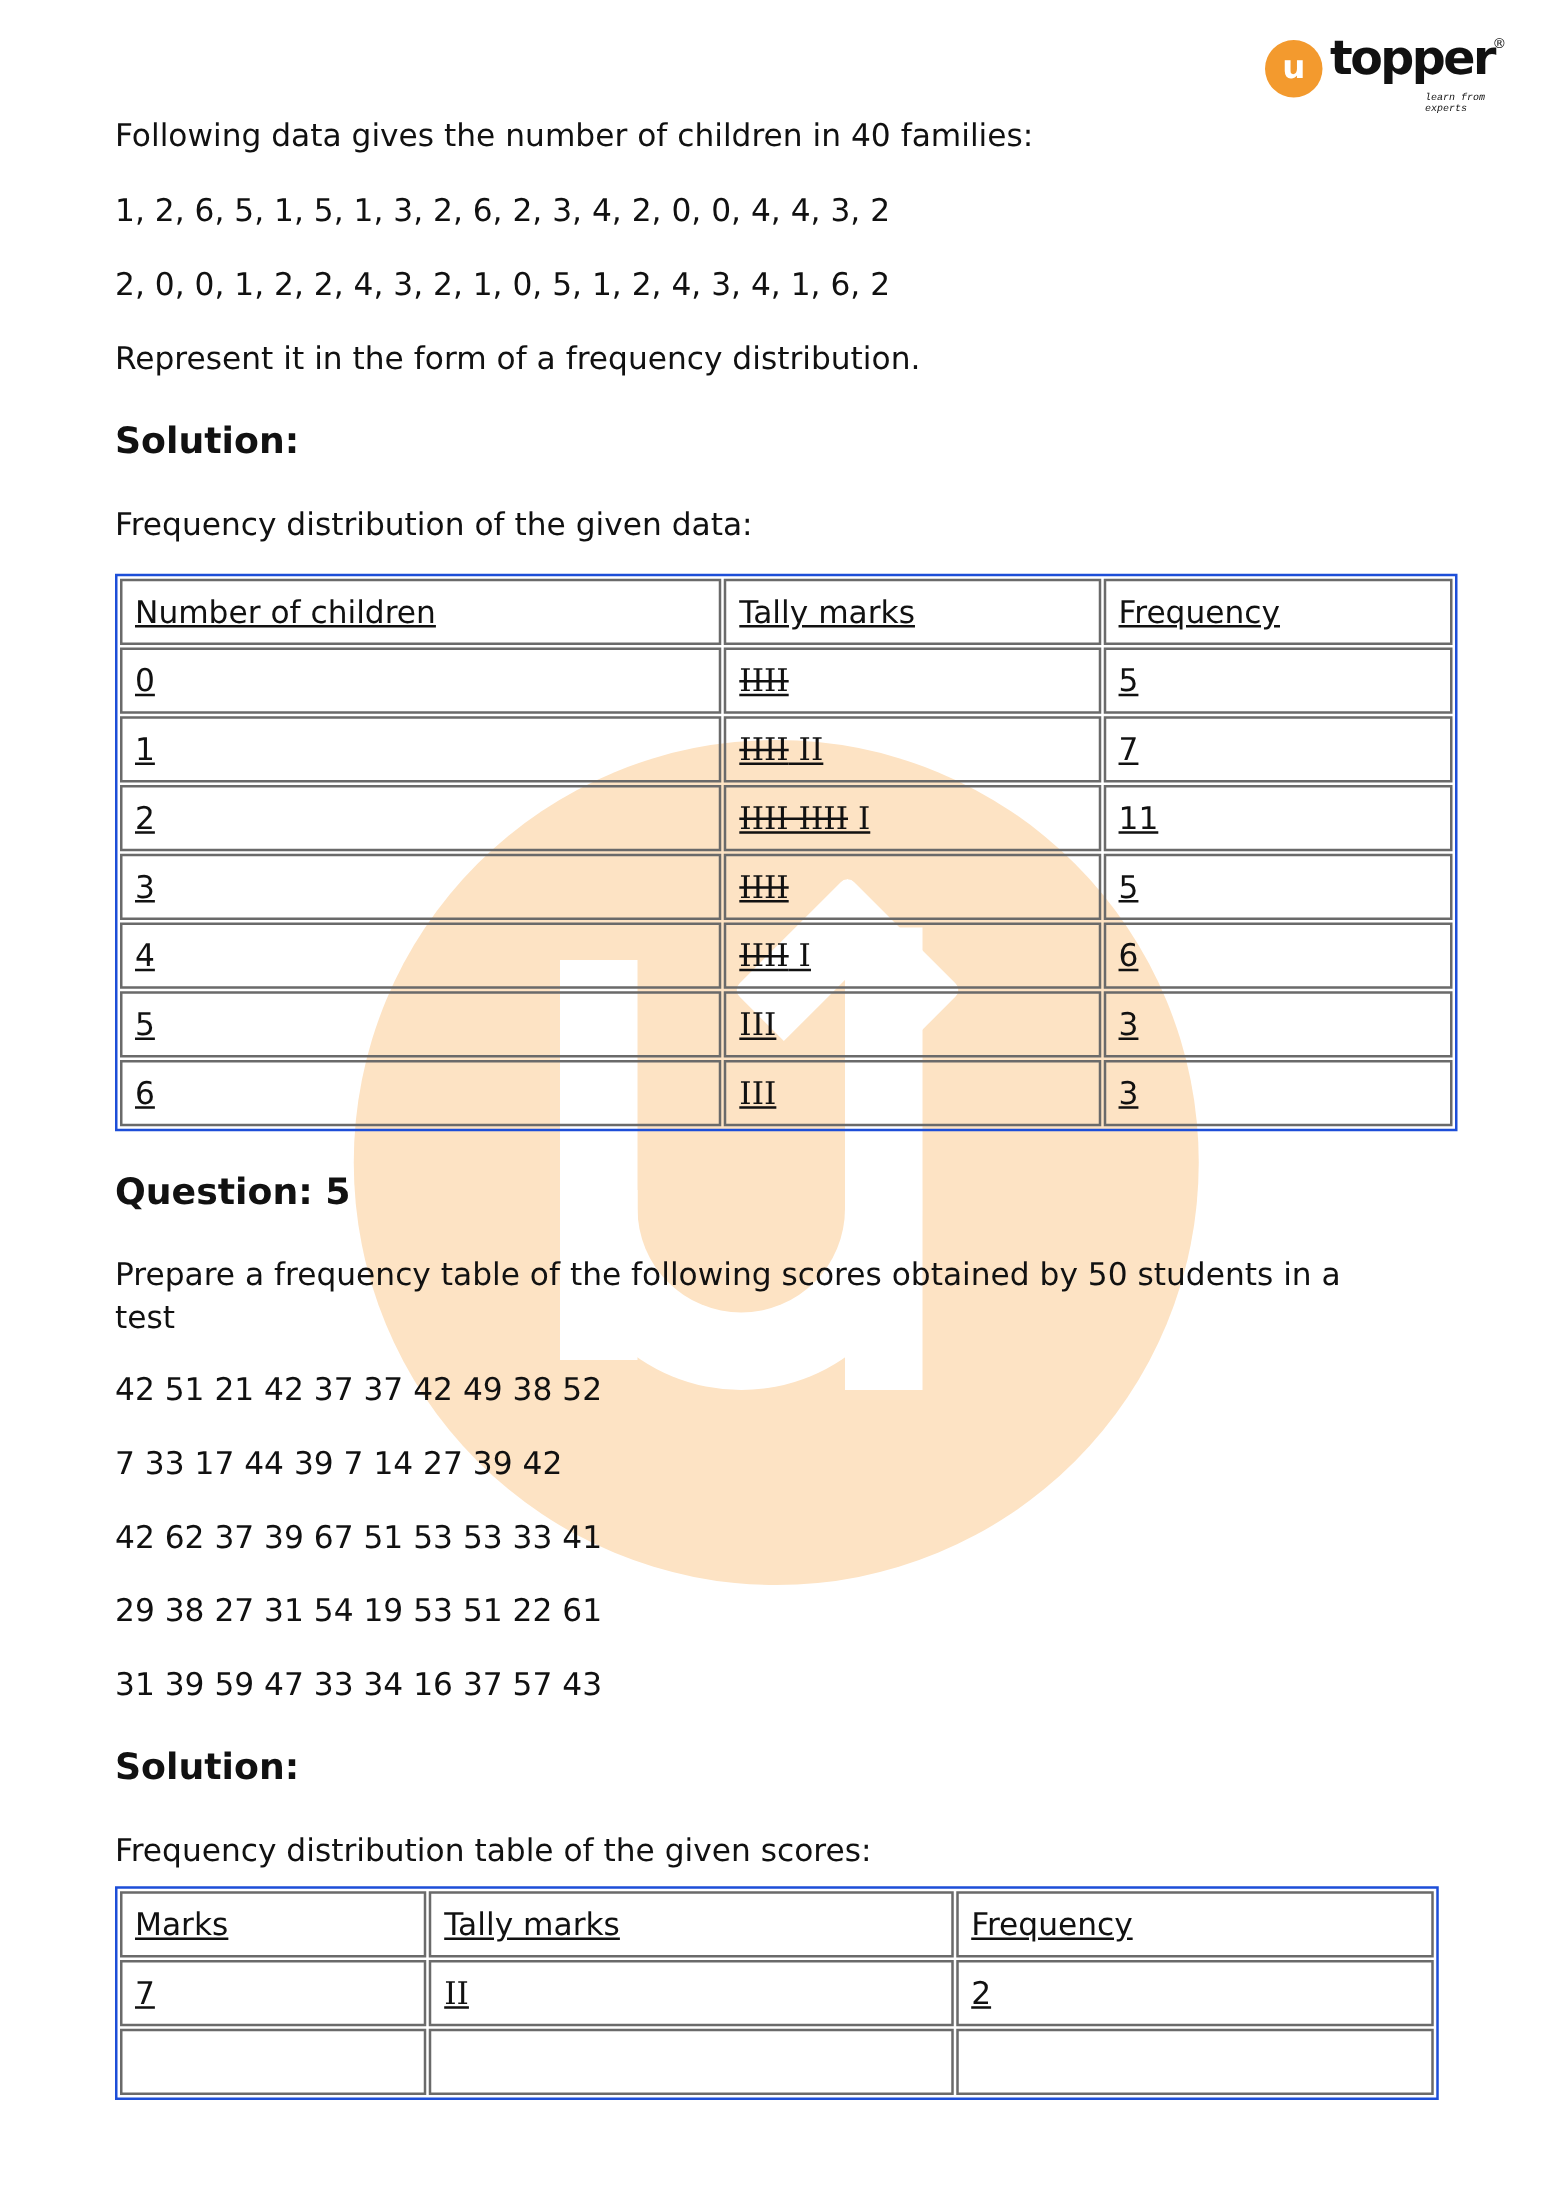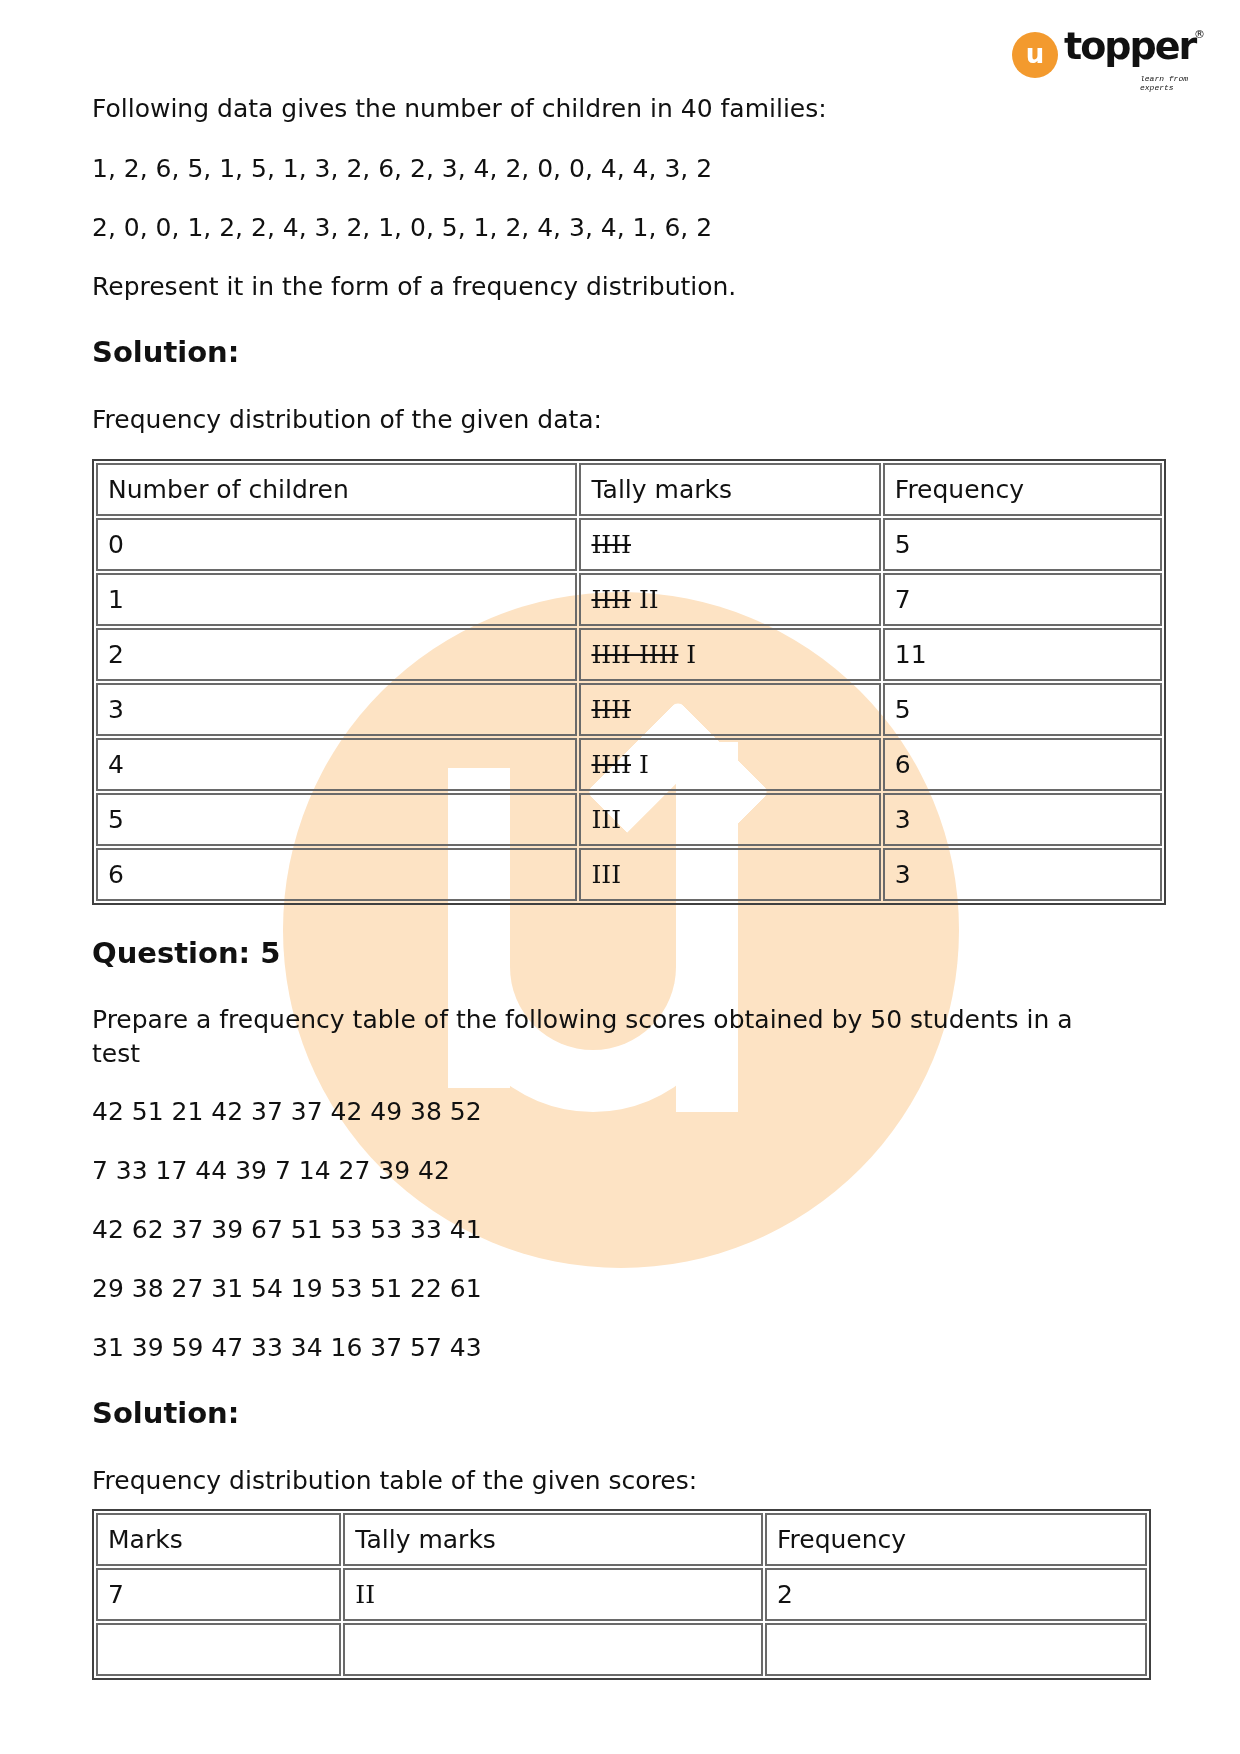--- a/index.html
+++ b/index.html
@@ -22,21 +22,21 @@
   .h { position: absolute; left: 92px; font-size: 29px; font-weight: bold; margin: 0; }
 
   .logo { position: absolute; left: 1012px; top: 28px; width: 200px; height: 60px; z-index: 2; }
   .logo-circle { position: absolute; left: 0; top: 4px; width: 46px; height: 46px; border-radius: 50%; background: #f39a2e; color: #fff; font-weight: bold; font-size: 26px; text-align: center; line-height: 44px; }
   .logo-word { position: absolute; left: 52px; top: -4px; font-size: 38px; font-weight: bold; letter-spacing: -2px; color: #111; }
   .logo-reg { position: absolute; left: 182px; top: 0px; font-size: 11px; }
   .logo-tag { position: absolute; left: 128px; top: 46px; font-size: 8px; font-style: italic; font-family: Liberation Mono, monospace; }
 
   table.freq {
     position: absolute; left: 92px; border-collapse: separate; border-spacing: 2px;
-    border: 2px solid #404040; background: transparent;
+    border: 2px solid #1d4ed8; background: transparent; text-decoration: underline;
   }
   table.freq td {
     border: 2px solid #6a6a6a; font-size: 25px; padding: 0 10px; height: 49px;
     vertical-align: middle; text-align: left; background: transparent;
   }
   .tally { font-family: "DejaVu Serif", "Liberation Serif", serif; font-size: 23px; }
   .strike { text-decoration: line-through; text-decoration-thickness: 2px; }
   .t1 { top: 459px; width: 1074px; }
   .t2 { top: 1509px; width: 1059px; }
 </style>

